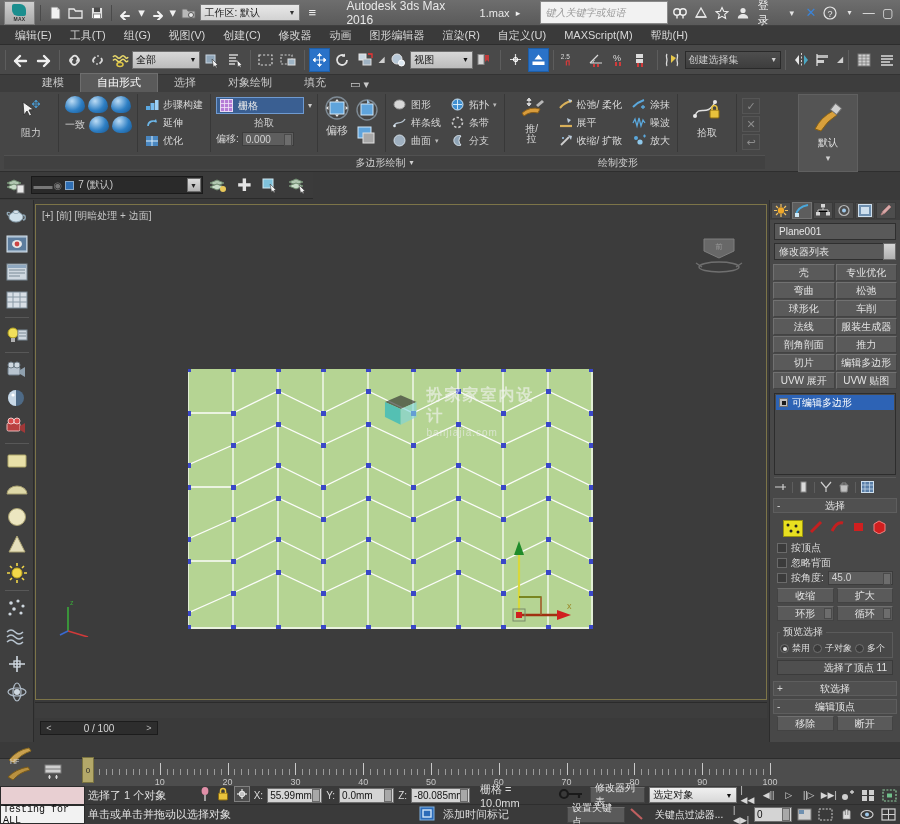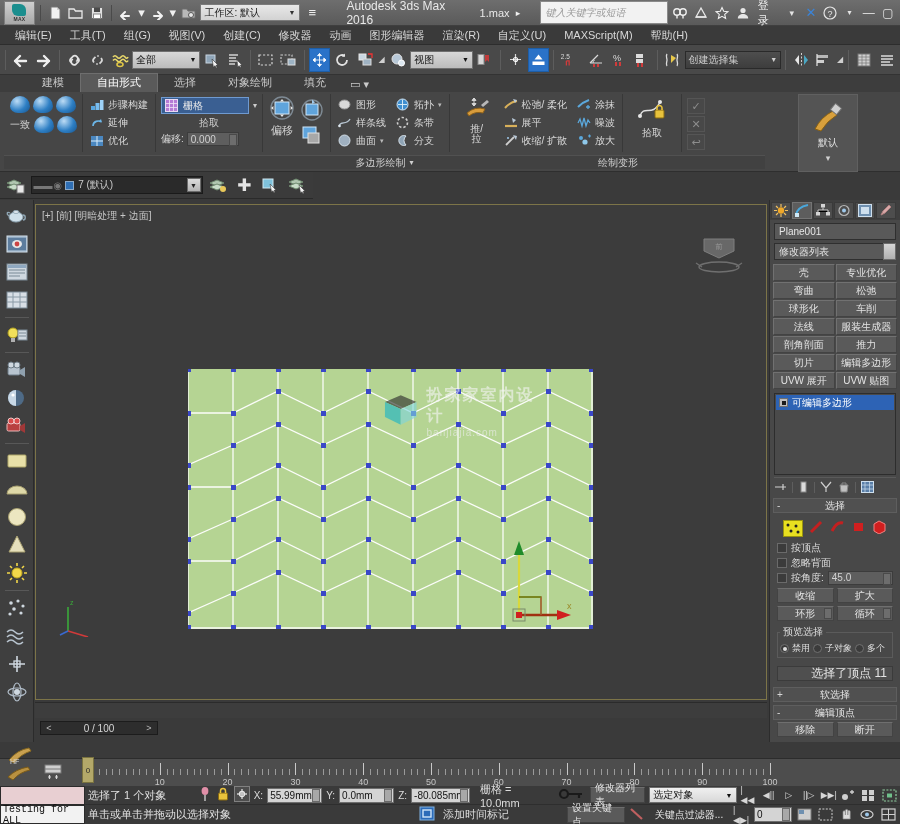--- a/index.html
+++ b/index.html
@@ -161,22 +161,22 @@
     display:flex;align-items:center;padding:0 3px;position:relative;}
   .spin .sp{position:absolute;right:1px;top:1px;width:8px;height:12px;background:#6d6d6d;border:1px solid #4a4a4a;}
   .btn2{height:15px;background:#5a5a5a;border:1px solid #434343;border-top-color:#6f6f6f;
     color:#e2e2e2;font-size:10px;display:flex;align-items:center;justify-content:center;}
   .grid2{display:grid;grid-template-columns:1fr 1fr;gap:3px;margin-top:3px;}
   .fieldset{border:1px solid #5b5b5b;margin-top:4px;padding:3px 2px 2px;position:relative;}
   .fieldset legend{font-size:10px;color:#dcdcdc;padding:0 3px;}
   .radiorow{display:flex;align-items:center;gap:3px;font-size:9px;color:#dedede;}
   .rd{width:9px;height:9px;border-radius:50%;background:#3b3b3b;border:1px solid #707070;display:flex;align-items:center;justify-content:center;}
   .rd i{width:4px;height:4px;border-radius:50%;background:#dedede;}
-  #sel-status{margin-top:8px;height:15px;background:#4f4f4f;border:1px solid #3b3b3b;color:#e4e4e4;
-    font-size:12px;display:flex;align-items:center;justify-content:flex-end;padding-right:5px;}
+  #sel-status{margin-top:2px;height:15px;background:#4f4f4f;border:1px solid #3b3b3b;color:#e4e4e4;
+    font-size:10px;display:flex;align-items:center;justify-content:flex-end;padding-right:5px;}
 
   
   #bottom{position:absolute;left:0;bottom:0;width:900px;height:82px;background:#3a3a3a;}
   #trackbar{position:absolute;left:0;top:16px;right:0;height:28px;background:#4d4d4d;border-top:1px solid #2c2c2c;}
   #ruler{position:absolute;left:92px;right:130px;top:0;height:28px;}
   #ruler .tickrow{position:relative;height:28px;}
   .tick{position:absolute;bottom:12px;width:1px;height:6px;background:#9a9a9a;}
   .tick.maj{height:12px;background:#c8c8c8;}
   .tlabel{position:absolute;bottom:0;font-size:9px;color:#c6c6c6;transform:translateX(-50%);}
   #frame-slider{position:absolute;left:82px;top:-2px;width:12px;height:26px;background:#b3a869;border:1px solid #7a7340;
@@ -498,20 +498,29 @@
   <div id="ribbon-tabs">
     <div class="rtab">建模</div>
     <div class="rtab active">自由形式</div>
     <div class="rtab">选择</div>
     <div class="rtab">对象绘制</div>
     <div class="rtab">填充</div>
     <div class="rtab" style="padding:1px 8px">▭ ▾</div>
   </div>
   <div id="ribbon-body">
 
+    <div class="rgroup">
+      <div class="rbig">
+        <svg width="30" height="28" viewBox="0 0 30 28">
+            <path d="M7 6l1 13 3-4 2.5 5 2-1-2.5-5 4.5-.5z" fill="#f2f2f2" stroke="#2b2b2b" stroke-width=".8"></path>
+            <path d="M20 4v8M16 8h8M20 4l-1.5 1.8h3zM20 12l-1.5-1.8h3zM16 8l1.8-1.5v3zM24 8l-1.8-1.5v3z" fill="#4a9fd8" stroke="#4a9fd8" stroke-width=".6"></path>
+          </svg>
+        <span class="lbl">阻力</span>
+      </div>
+    </div>
 
     <div class="rgroup">
       <div style="display:flex;flex-direction:column;align-items:center;">
         <div style="display:flex;gap:3px;">
           <span class="blob"></span>
           <span class="blob"></span>
           <span class="blob"></span>
         </div>
         <div style="display:flex;gap:3px;align-items:center;margin-top:3px;">
           <span class="lbl" style="font-size:10px;color:#d6d6d6;width:22px;text-align:center">一致</span>

